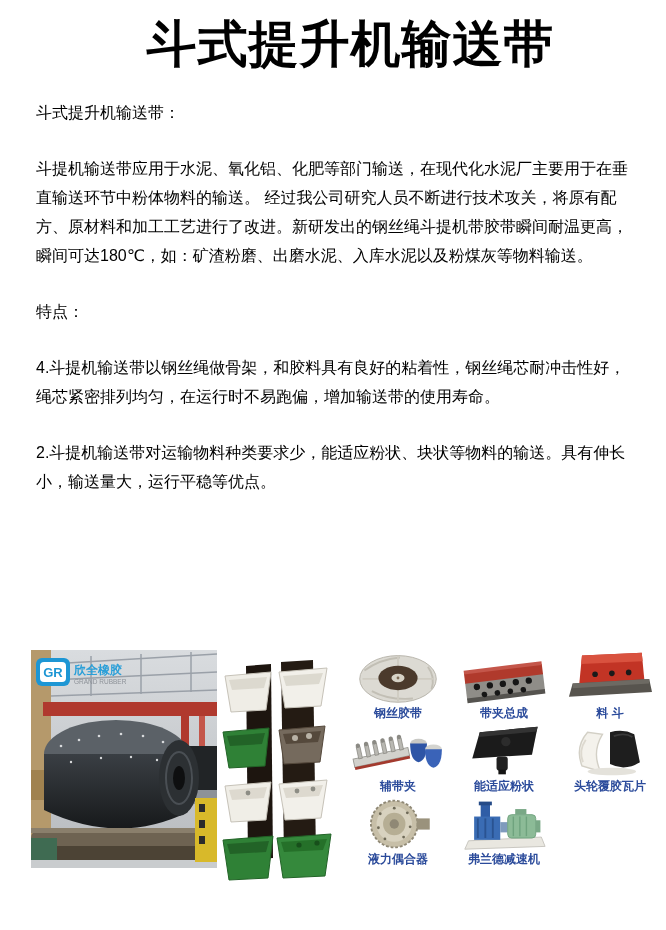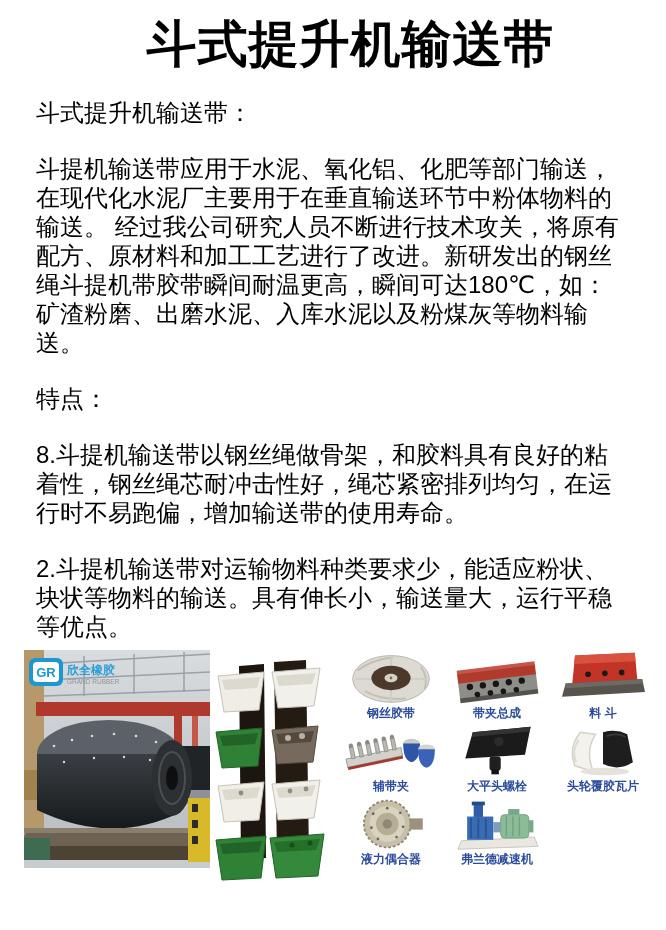--- a/index.html
+++ b/index.html
@@ -15,27 +15,27 @@
     margin:14px 0 0 0;
     text-align:center;
     font-size:50px;
     font-weight:bold;
     line-height:1.2;
     letter-spacing:1px;
     padding-left:35px;
   }
   .article{
     margin:24px 36px 0 36px;
-    font-size:24px;
+    font-size:16px;
     line-height:29px;
   }
   .article p{margin:0 0 27px 0;}
   .gallery{
     position:absolute;
-    left:24px;top:650px;
+    left:31px;top:650px;
     width:630px;height:245px;
     display:flex;
     align-items:flex-start;
   }
   .factory-photo{width:186px;height:218px;flex:0 0 auto;}
   .bucket-photo{width:118px;height:238px;flex:0 0 auto;margin-left:4px;}
   .parts-grid{
     flex:1 1 auto;
     margin-left:8px;
     display:grid;
@@ -59,21 +59,21 @@
 <body>
 
 <div class="page">
 
   <h1 class="page-title">斗式提升机输送带</h1>
 
   <div class="article">
     <p>斗式提升机输送带：</p>
     <p>斗提机输送带应用于水泥、氧化铝、化肥等部门输送，在现代化水泥厂主要用于在垂直输送环节中粉体物料的输送。 经过我公司研究人员不断进行技术攻关，将原有配方、原材料和加工工艺进行了改进。新研发出的钢丝绳斗提机带胶带瞬间耐温更高，瞬间可达180℃，如：矿渣粉磨、出磨水泥、入库水泥以及粉煤灰等物料输送。</p>
     <p>特点：</p>
-    <p>8.斗提机输送带以钢丝绳做骨架，和胶料具有良好的粘着性，钢丝绳芯耐冲击性好，绳芯紧密排列均匀，在运行时不易跑偏，增加输送带的使用寿命。</p>
+    <p>4.斗提机输送带以钢丝绳做骨架，和胶料具有良好的粘着性，钢丝绳芯耐冲击性好，绳芯紧密排列均匀，在运行时不易跑偏，增加输送带的使用寿命。</p>
     <p>2.斗提机输送带对运输物料种类要求少，能适应粉状、块状等物料的输送。具有伸长小，输送量大，运行平稳等优点。</p>
   </div>
 
   <div class="gallery">
 
     <svg class="factory-photo" viewBox="0 0 186 218" xmlns="http://www.w3.org/2000/svg">
       <defs>
         <linearGradient id="rollFace" x1="0" y1="0" x2="0" y2="1">
           <stop offset="0" stop-color="#3a3f44"></stop>
             <stop offset="1" stop-color="#17191b"></stop>
@@ -274,21 +274,21 @@
 
 
       <div class="part-cell">
         <svg class="part-img" viewBox="0 0 100 60">
           <polygon points="24,10 86,4 80,34 16,38" fill="#1b1b1b"></polygon>
           <polygon points="24,10 86,4 85,9 23,15" fill="#333333"></polygon>
           <circle cx="52" cy="20" r="5" fill="#2c2c2c"></circle>
           <rect x="42" y="36" width="12" height="15" rx="3" fill="#202020"></rect>
           <rect x="44" y="50" width="8" height="5" fill="#141414"></rect>
         </svg>
-        <div class="part-label">大平头螺栓</div>
+        <div class="part-label">能适应粉状</div>
       </div>
 
       <div class="part-cell">
         <svg class="part-img" viewBox="0 0 100 60">
           <path d="M26 10 Q12 26 20 46 L40 52 Q30 32 42 12 Z" fill="#f4f2ec" stroke="#d3d0c6" stroke-width="1.5"></path>
           <path d="M24 18 Q16 30 21 42" stroke="#ddd9cf" stroke-width="2" fill="none"></path>
           <path d="M50 10 Q64 6 76 12 L82 42 Q66 52 50 44 Z" fill="#1e1e1e"></path>
           <path d="M54 14 Q66 10 74 15" stroke="#3a3a3a" stroke-width="2" fill="none"></path>
           <ellipse cx="52" cy="52" rx="26" ry="4" fill="#e4e2db"></ellipse>
         </svg>

